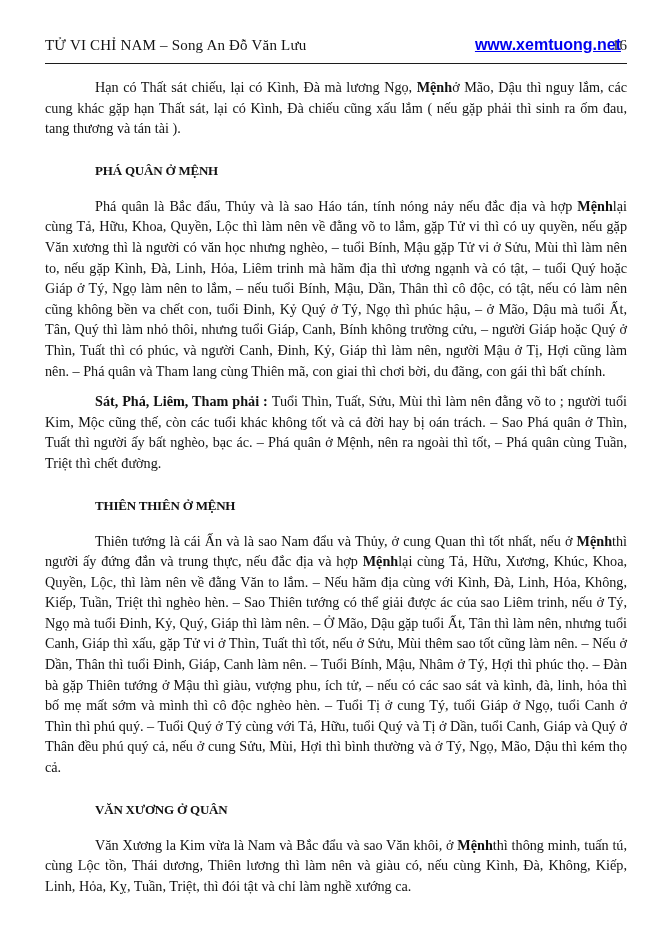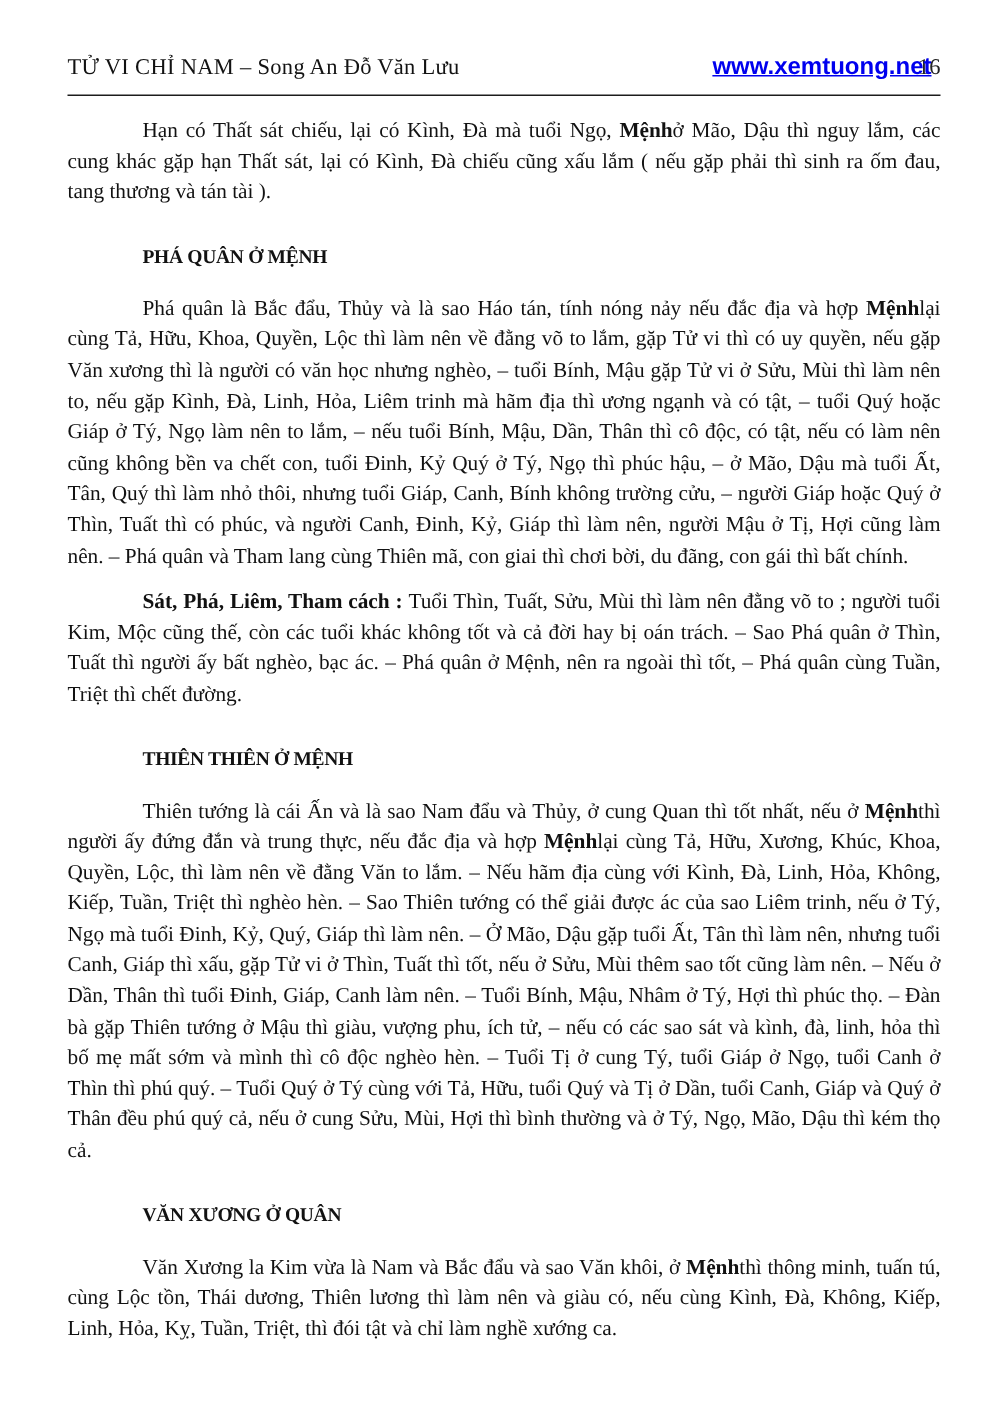--- a/index.html
+++ b/index.html
@@ -88,27 +88,27 @@
     <span class="header-right">
       <a class="header-url">www.xemtuong.net</a>
       <span class="page-number">16</span>
     </span>
   </header>
 
   <hr class="header-rule">
 
   <main class="content">
 
-    <p class="para"><span>Hạn có Thất sát chiếu, lại có Kình, Đà mà tuổi Ngọ, </span><b>Mệnh</b><span>ở Mão, Dậu thì nguy lắm, các cung khác gặp hạn Thất sát, lại có Kình, Đà chiếu cũng xấu lắm ( nếu gặp phải thì sinh ra ốm đau, tang thương và tán tài ).</span></p>
+    <p class="para"><span>Hạn có Thất sát chiếu, lại có Kình, Đà mà lương Ngọ, </span><b>Mệnh</b><span>ở Mão, Dậu thì nguy lắm, các cung khác gặp hạn Thất sát, lại có Kình, Đà chiếu cũng xấu lắm ( nếu gặp phải thì sinh ra ốm đau, tang thương và tán tài ).</span></p>
 
     <h2 class="section-heading">PHÁ QUÂN Ở MỆNH</h2>
 
     <p class="para"><span>Phá quân là Bắc đẩu, Thủy và là sao Háo tán, tính nóng nảy nếu đắc địa và hợp </span><b>Mệnh</b><span>lại cùng Tả, Hữu, Khoa, Quyền, Lộc thì làm nên về đằng võ to lắm, gặp Tử vi thì có uy quyền, nếu gặp Văn xương thì là người có văn học nhưng nghèo, – tuổi Bính, Mậu gặp Tử vi ở Sửu, Mùi thì làm nên to, nếu gặp Kình, Đà, Linh, Hỏa, Liêm trinh mà hãm địa thì ương ngạnh và có tật, – tuổi Quý hoặc Giáp ở Tý, Ngọ làm nên to lắm, – nếu tuổi Bính, Mậu, Dần, Thân thì cô độc, có tật, nếu có làm nên cũng không bền va chết con, tuổi Đinh, Kỷ Quý ở Tý, Ngọ thì phúc hậu, – ở Mão, Dậu mà tuổi Ất, Tân, Quý thì làm nhỏ thôi, nhưng tuổi Giáp, Canh, Bính không trường cửu, – người Giáp hoặc Quý ở Thìn, Tuất thì có phúc, và người Canh, Đinh, Kỷ, Giáp thì làm nên, người Mậu ở Tị, Hợi cũng làm nên. – Phá quân và Tham lang cùng Thiên mã, con giai thì chơi bời, du đãng, con gái thì bất chính.</span></p>
 
-    <p class="para"><b>Sát, Phá, Liêm, Tham cách : </b><span>Tuổi Thìn, Tuất, Sửu, Mùi thì làm nên đằng võ to ; người tuổi Kim, Mộc cũng thế, còn các tuổi khác không tốt và cả đời hay bị oán trách. – Sao Phá quân ở Thìn, Tuất thì người ấy bất nghèo, bạc ác. – Phá quân ở Mệnh, nên ra ngoài thì tốt, – Phá quân cùng Tuần, Triệt thì chết đường.</span></p>
+    <p class="para"><b>Sát, Phá, Liêm, Tham phải : </b><span>Tuổi Thìn, Tuất, Sửu, Mùi thì làm nên đằng võ to ; người tuổi Kim, Mộc cũng thế, còn các tuổi khác không tốt và cả đời hay bị oán trách. – Sao Phá quân ở Thìn, Tuất thì người ấy bất nghèo, bạc ác. – Phá quân ở Mệnh, nên ra ngoài thì tốt, – Phá quân cùng Tuần, Triệt thì chết đường.</span></p>
 
     <h2 class="section-heading">THIÊN THIÊN Ở MỆNH</h2>
 
     <p class="para"><span>Thiên tướng là cái Ấn và là sao Nam đẩu và Thủy, ở cung Quan thì tốt nhất, nếu ở </span><b>Mệnh</b><span>thì người ấy đứng đắn và trung thực, nếu đắc địa và hợp </span><b>Mệnh</b><span>lại cùng Tả, Hữu, Xương, Khúc, Khoa, Quyền, Lộc, thì làm nên về đằng Văn to lắm. – Nếu hãm địa cùng với Kình, Đà, Linh, Hỏa, Không, Kiếp, Tuần, Triệt thì nghèo hèn. – Sao Thiên tướng có thể giải được ác của sao Liêm trinh, nếu ở Tý, Ngọ mà tuổi Đinh, Kỷ, Quý, Giáp thì làm nên. – Ở Mão, Dậu gặp tuổi Ất, Tân thì làm nên, nhưng tuổi Canh, Giáp thì xấu, gặp Tử vi ở Thìn, Tuất thì tốt, nếu ở Sửu, Mùi thêm sao tốt cũng làm nên. – Nếu ở Dần, Thân thì tuổi Đinh, Giáp, Canh làm nên. – Tuổi Bính, Mậu, Nhâm ở Tý, Hợi thì phúc thọ. – Đàn bà gặp Thiên tướng ở Mậu thì giàu, vượng phu, ích tử, – nếu có các sao sát và kình, đà, linh, hỏa thì bố mẹ mất sớm và mình thì cô độc nghèo hèn. – Tuổi Tị ở cung Tý, tuổi Giáp ở Ngọ, tuổi Canh ở Thìn thì phú quý. – Tuổi Quý ở Tý cùng với Tả, Hữu, tuổi Quý và Tị ở Dần, tuổi Canh, Giáp và Quý ở Thân đều phú quý cả, nếu ở cung Sửu, Mùi, Hợi thì bình thường và ở Tý, Ngọ, Mão, Dậu thì kém thọ cả.</span></p>
 
     <h2 class="section-heading">VĂN XƯƠNG Ở QUÂN</h2>
 
     <p class="para"><span>Văn Xương la Kim vừa là Nam và Bắc đẩu và sao Văn khôi, ở </span><b>Mệnh</b><span>thì thông minh, tuấn tú, cùng Lộc tồn, Thái dương, Thiên lương thì làm nên và giàu có, nếu cùng Kình, Đà, Không, Kiếp, Linh, Hỏa, Kỵ, Tuần, Triệt, thì đói tật và chỉ làm nghề xướng ca.</span></p>
 
   </main>

